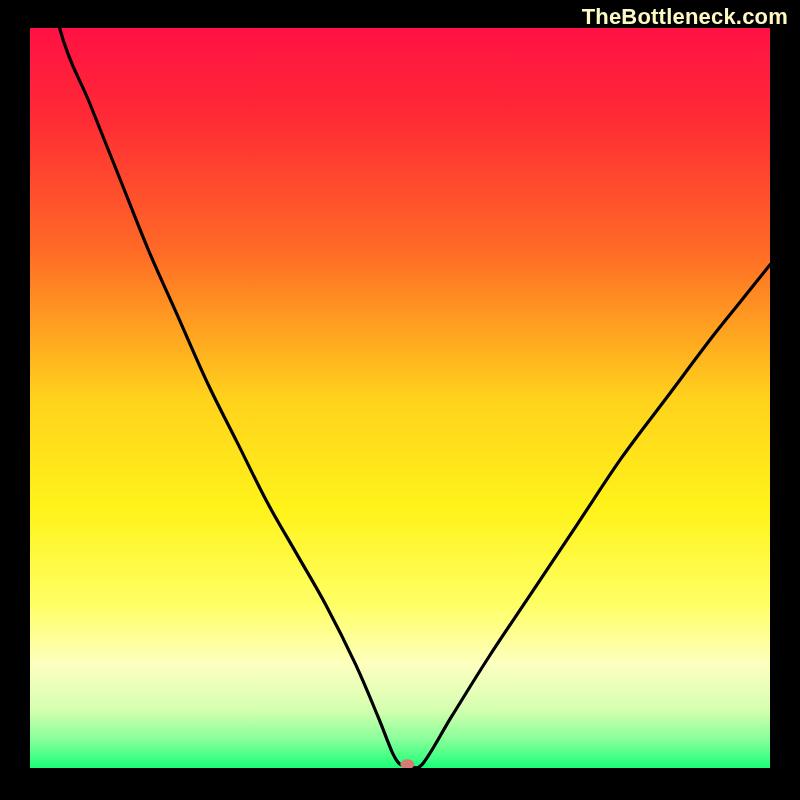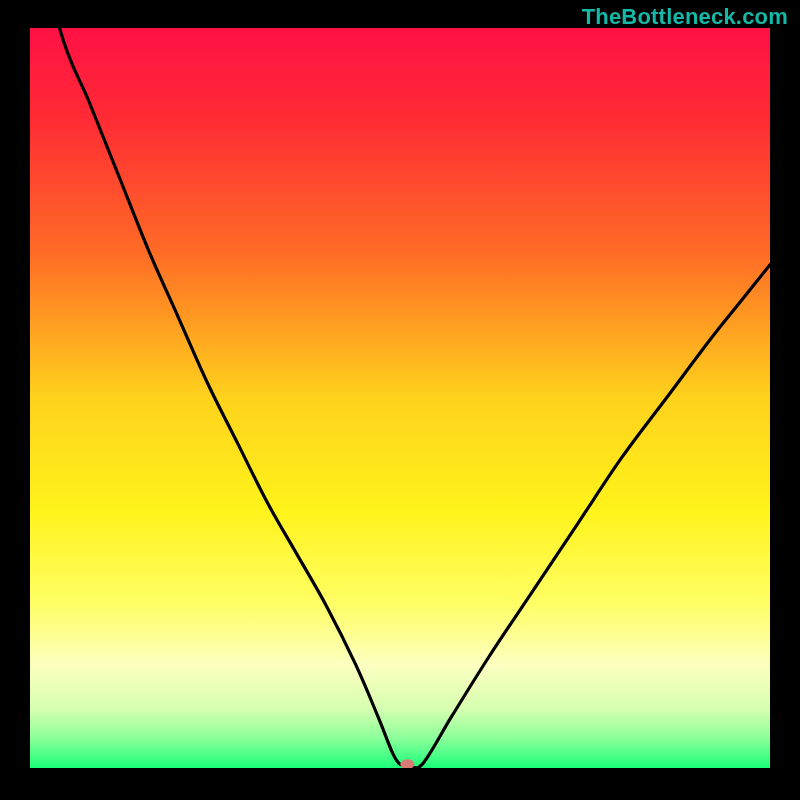--- a/index.html
+++ b/index.html
@@ -20,21 +20,21 @@
     left: 0;
     top: 0;
   }
   .watermark {
     position: absolute;
     top: 4px;
     right: 12px;
     font-family: Arial, Helvetica, sans-serif;
     font-size: 22px;
     font-weight: 600;
-    color: #14b8a6;
+    color: #fef9c3;
     letter-spacing: 0.2px;
     user-select: none;
   }
 </style>
 </head>
 <body>
 
 <div class="stage">
 
   <svg width="800" height="800" viewBox="0 0 800 800">

